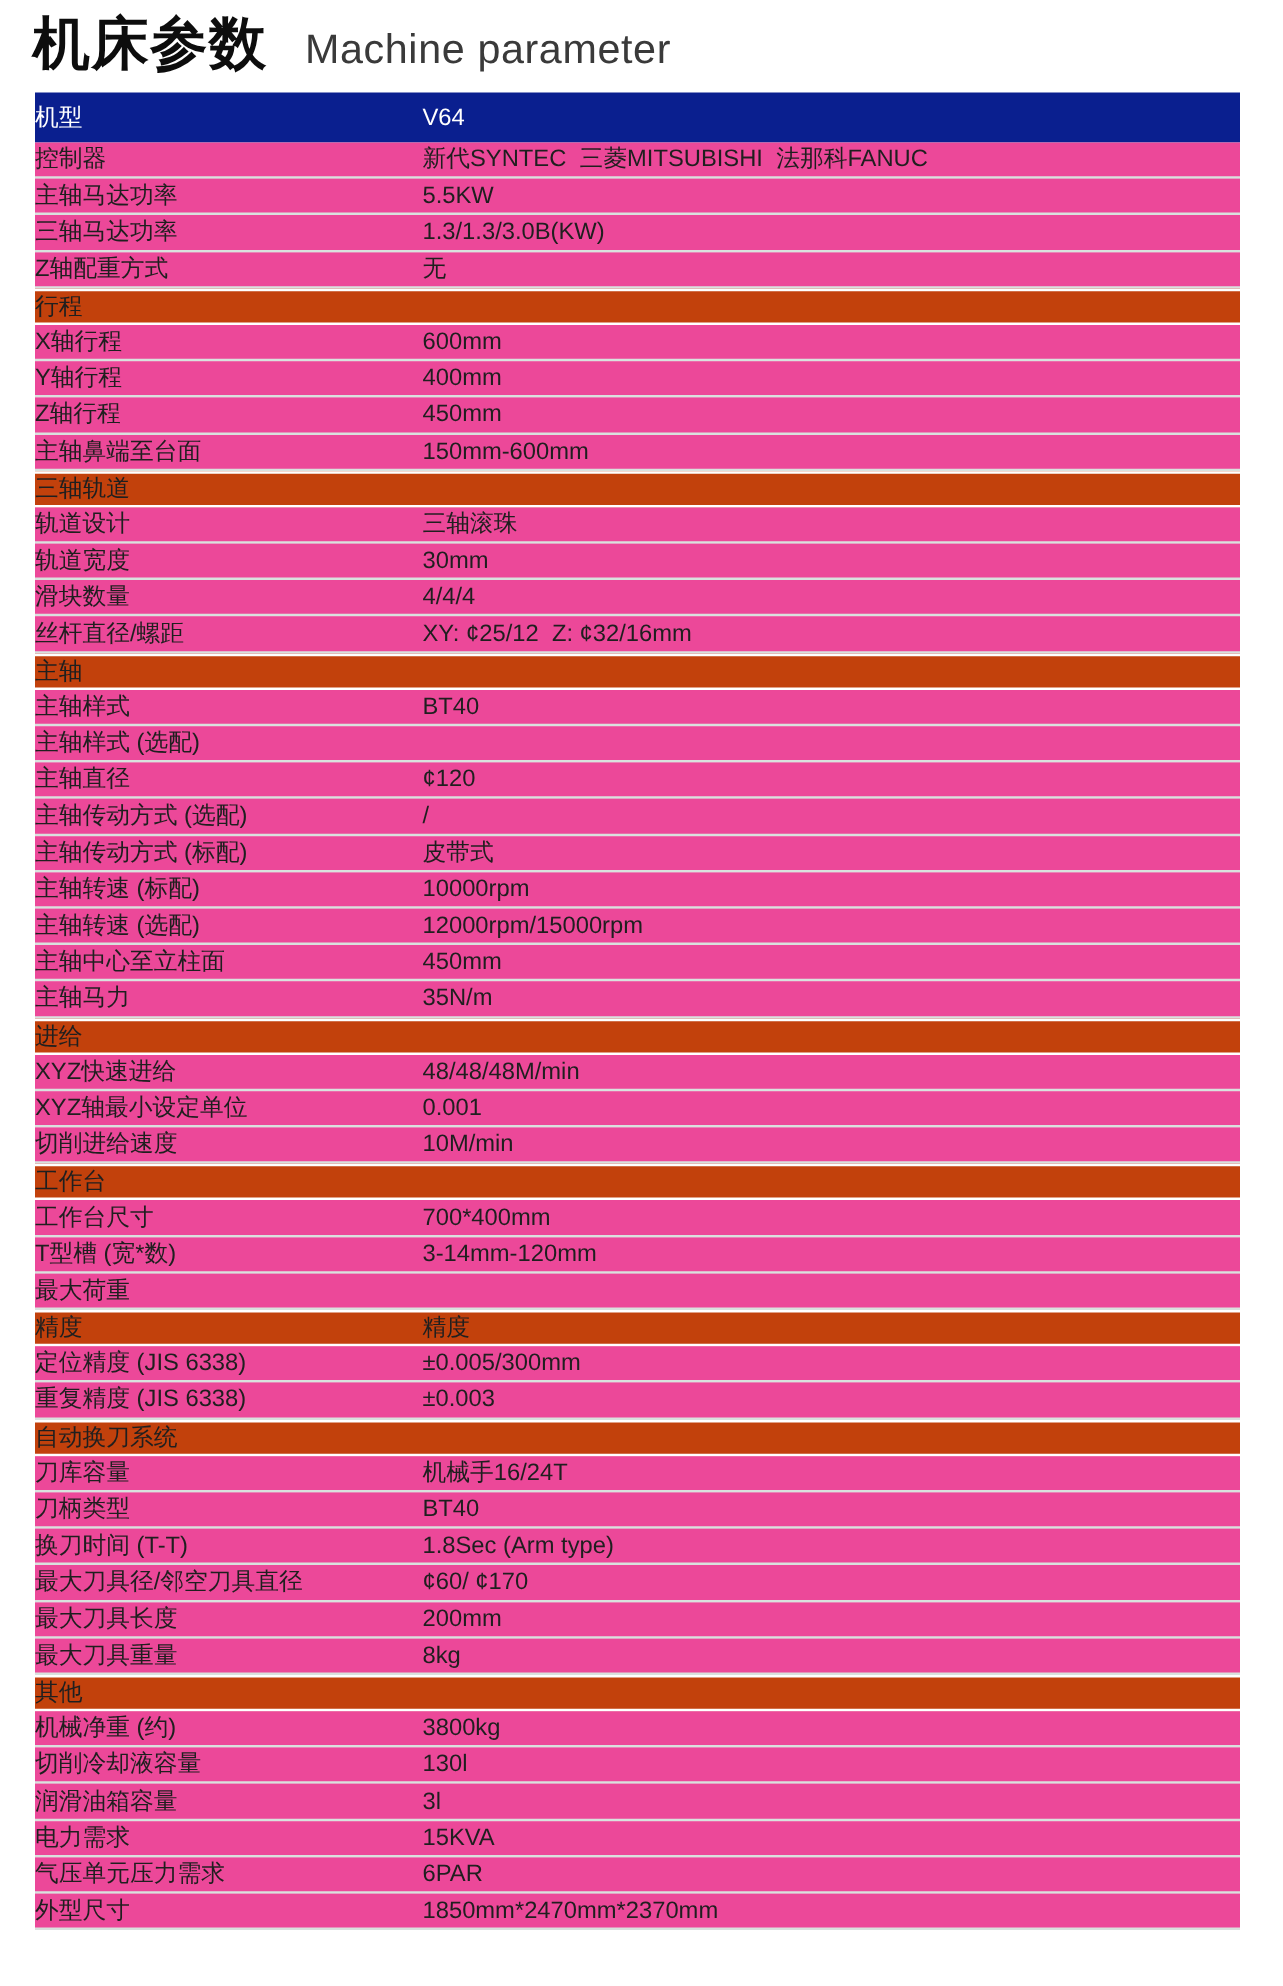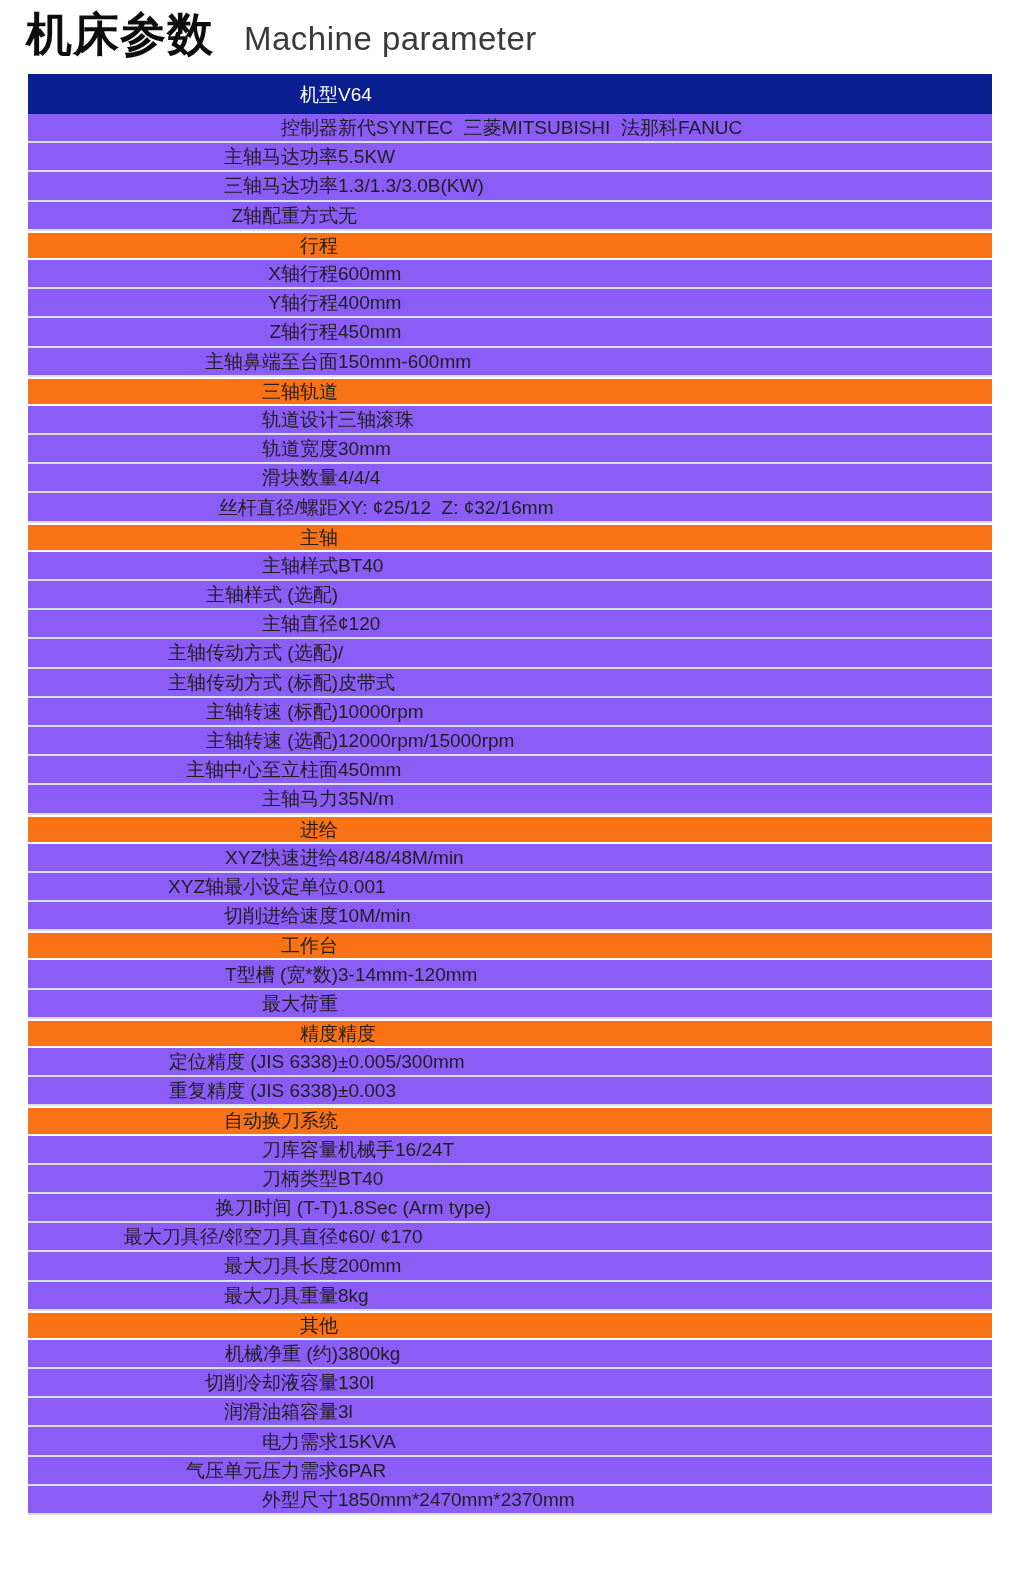--- a/index.html
+++ b/index.html
@@ -43,43 +43,43 @@
     left: 28px;
     top: 74px;
     width: 964px;
   }
   .row {
     display: flex;
     align-items: center;
     height: 29.2px;
     box-sizing: border-box;
     border-bottom: 2px solid #d9e1de;
-    background: #8b5cf6;
+    background: #ec4899;
   }
   .row.header-row {
     height: 40px;
     background: #0a1f8f;
     color: #ffffff;
     border-bottom: none;
   }
   .row.section {
-    background: #f97316;
+    background: #c2410c;
     border-top: 2px solid #ffffff;
     border-bottom: 2px solid #ffffff;
   }
   .cell {
     box-sizing: border-box;
     font-size: 19px;
     line-height: 1;
     white-space: pre;
     overflow: visible;
   }
   .cell.label {
     width: 310px;
-    text-align: right;
+    text-align: left;
   }
   .cell.value {
     flex: 1;
     text-align: left;
   }
 </style>
 </head>
 <body>
 
 <div class="page">
@@ -205,20 +205,24 @@
   </div>
         <div class="row">
     <div class="cell label">切削进给速度</div>
     <div class="cell value">10M/min</div>
   </div>
         <div class="row section">
     <div class="cell label">工作台</div>
     <div class="cell value"></div>
   </div>
         <div class="row">
+    <div class="cell label">工作台尺寸</div>
+    <div class="cell value">700*400mm</div>
+  </div>
+        <div class="row">
     <div class="cell label">T型槽 (宽*数)</div>
     <div class="cell value">3-14mm-120mm</div>
   </div>
         <div class="row">
     <div class="cell label">最大荷重</div>
   </div>
         <div class="row section">
     <div class="cell label">精度</div>
     <div class="cell value">精度</div>
   </div>

